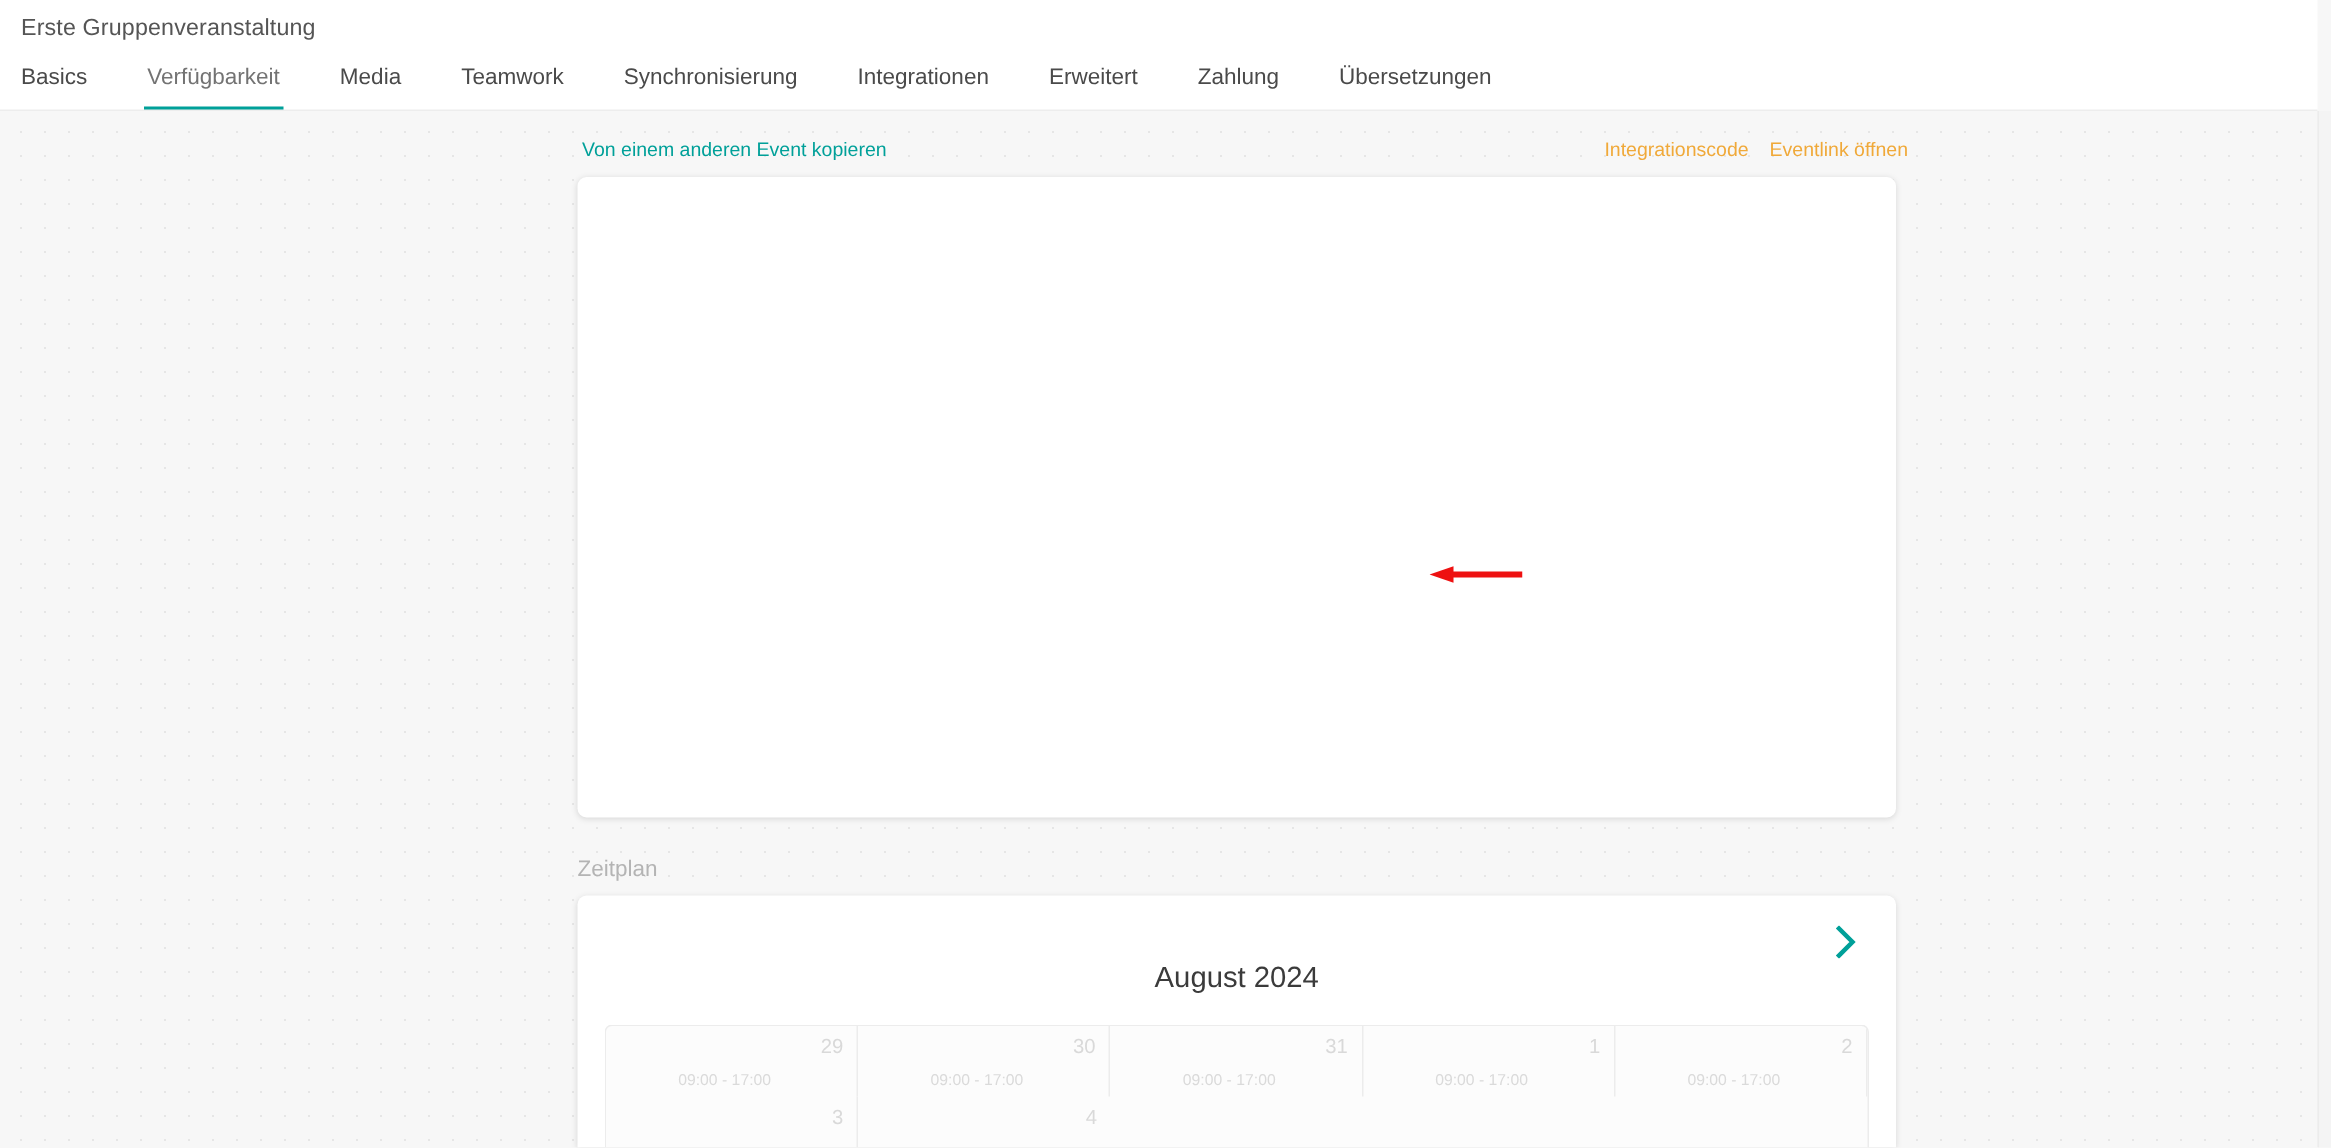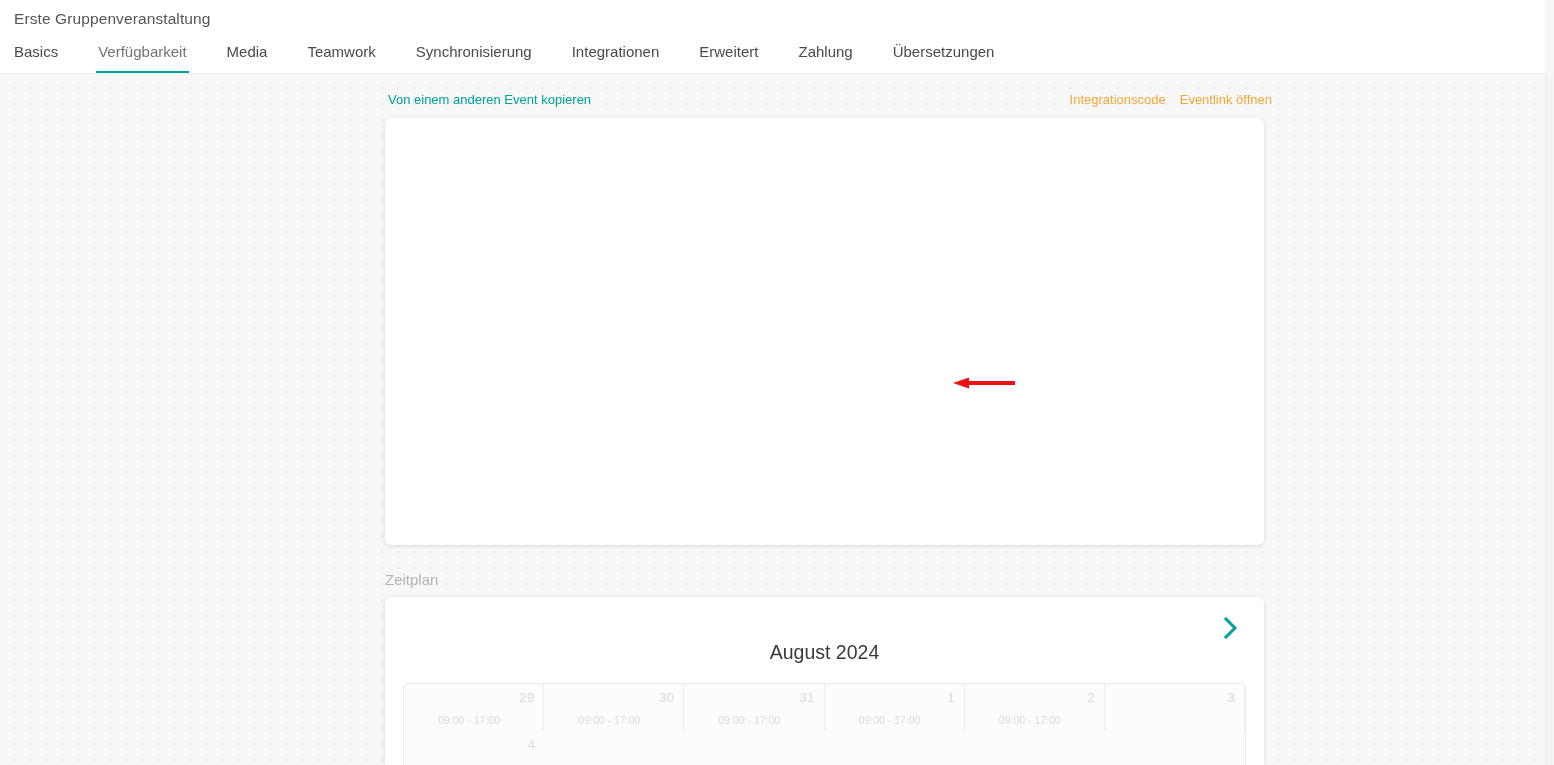--- a/index.html
+++ b/index.html
@@ -334,21 +334,21 @@
   .cal-dow {
     text-align: center;
     font-size: 11.5px;
     color: #5a5a5a;
   }
   .cal-grid {
     position: absolute;
     left: 18px; right: 18px; top: 86px;
     height: 82px;
     display: grid;
-    grid-template-columns: repeat(6, 1fr);
+    grid-template-columns: repeat(5, 1fr);
     border: 1px solid #ececec;
     border-bottom: none;
     border-radius: 5px 5px 0 0;
     overflow: hidden;
     background: #fcfcfc;
   }
   .cal-cell {
     border-right: 1px solid #ececec;
     position: relative;
     padding: 6px 9px 0 0;

